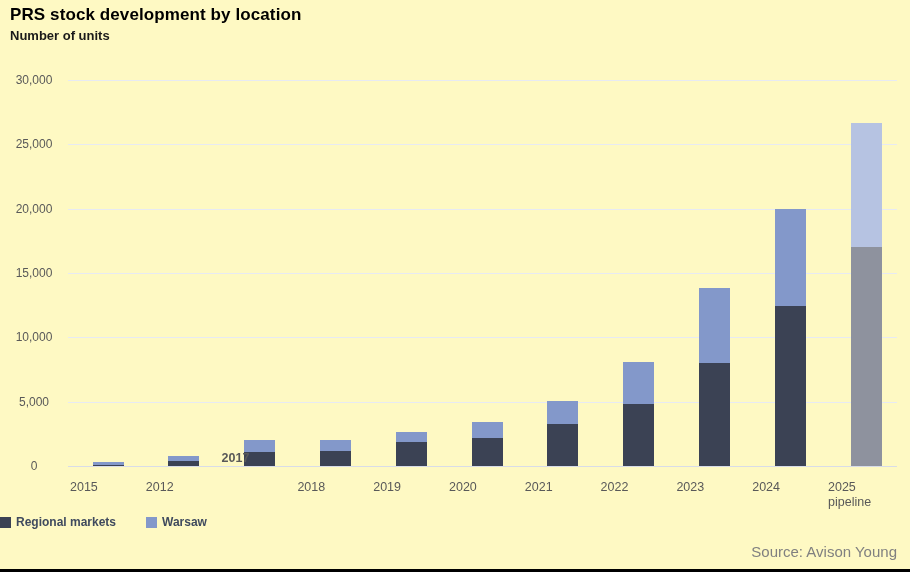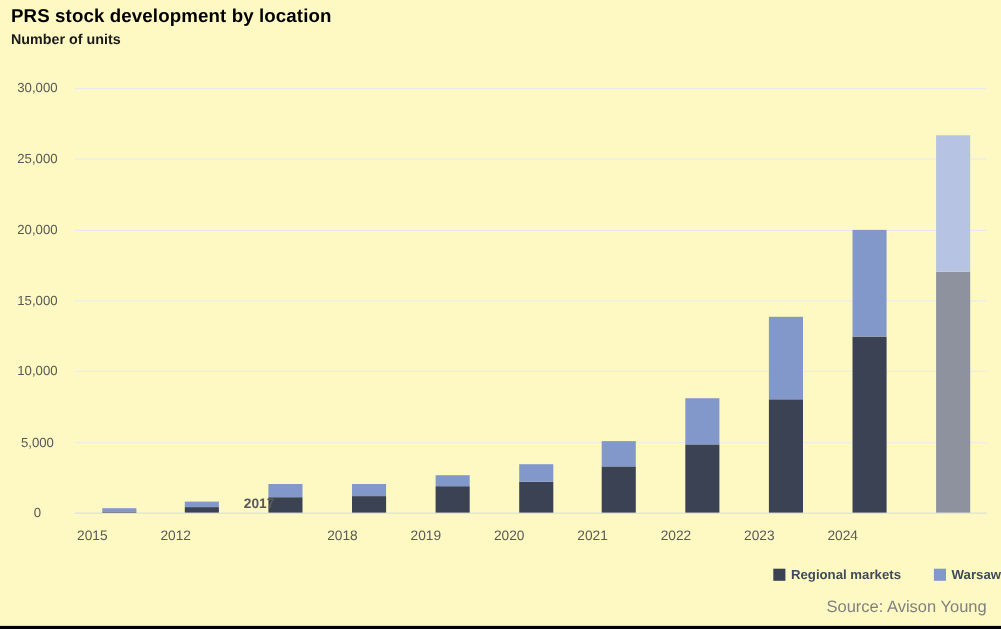--- a/index.html
+++ b/index.html
@@ -22,21 +22,21 @@
     position:absolute;width:52px;text-align:center;font-size:12px;color:#595959;
     transform:translateY(-50%);
   }
   .x-label{
     position:absolute;width:76px;text-align:left;font-size:12.5px;color:#595959;
     line-height:15px;transform:translateX(-50%);
   }
   .bar-seg{position:absolute;}
   .legend{
     position:absolute;left:0;top:515px;width:910px;display:flex;
-    justify-content:flex-end;align-items:center;gap:30px;
+    justify-content:flex-start;align-items:center;gap:30px;
   }
   .legend-item{display:flex;align-items:center;gap:5px;}
   .legend-marker{width:11px;height:11px;display:inline-block;}
   .legend-label{font-size:12px;font-weight:bold;color:#3f4a5e;}
   .source{
     position:absolute;right:13px;top:543px;font-size:15px;color:#808080;margin-left:48px;
   }
 </style>
 </head>
 <body>
@@ -105,20 +105,24 @@
       <div class="x-label" style="left: 714.4px; top: 480px;">
         <div>2023</div>
       </div>
       <div class="bar-seg" style="left: 774.7px; top: 306.453px; width: 31px; height: 159.547px; background: rgb(59, 66, 84);"></div>
       <div class="bar-seg" style="left: 774.7px; top: 208.667px; width: 31px; height: 97.7867px; background: rgb(131, 152, 202);"></div>
       <div class="x-label" style="left: 790.2px; top: 480px;">
         <div>2024</div>
       </div>
       <div class="bar-seg" style="left: 850.5px; top: 246.623px; width: 31px; height: 219.377px; background: rgb(142, 146, 158);"></div>
       <div class="bar-seg" style="left: 850.5px; top: 123.103px; width: 31px; height: 123.52px; background: rgb(182, 195, 226);"></div>
+      <div class="x-label" style="left: 866px; top: 480px;">
+        <div>2025</div>
+        <div>pipeline</div>
+      </div>
     </div>
 
   <div class="legend">
       <div class="legend-item">
         <span class="legend-marker" style="background: rgb(59, 66, 84);"></span>
         <span class="legend-label">Regional markets</span>
       </div>
       <div class="legend-item">
         <span class="legend-marker" style="background: rgb(131, 152, 202);"></span>
         <span class="legend-label">Warsaw</span>

